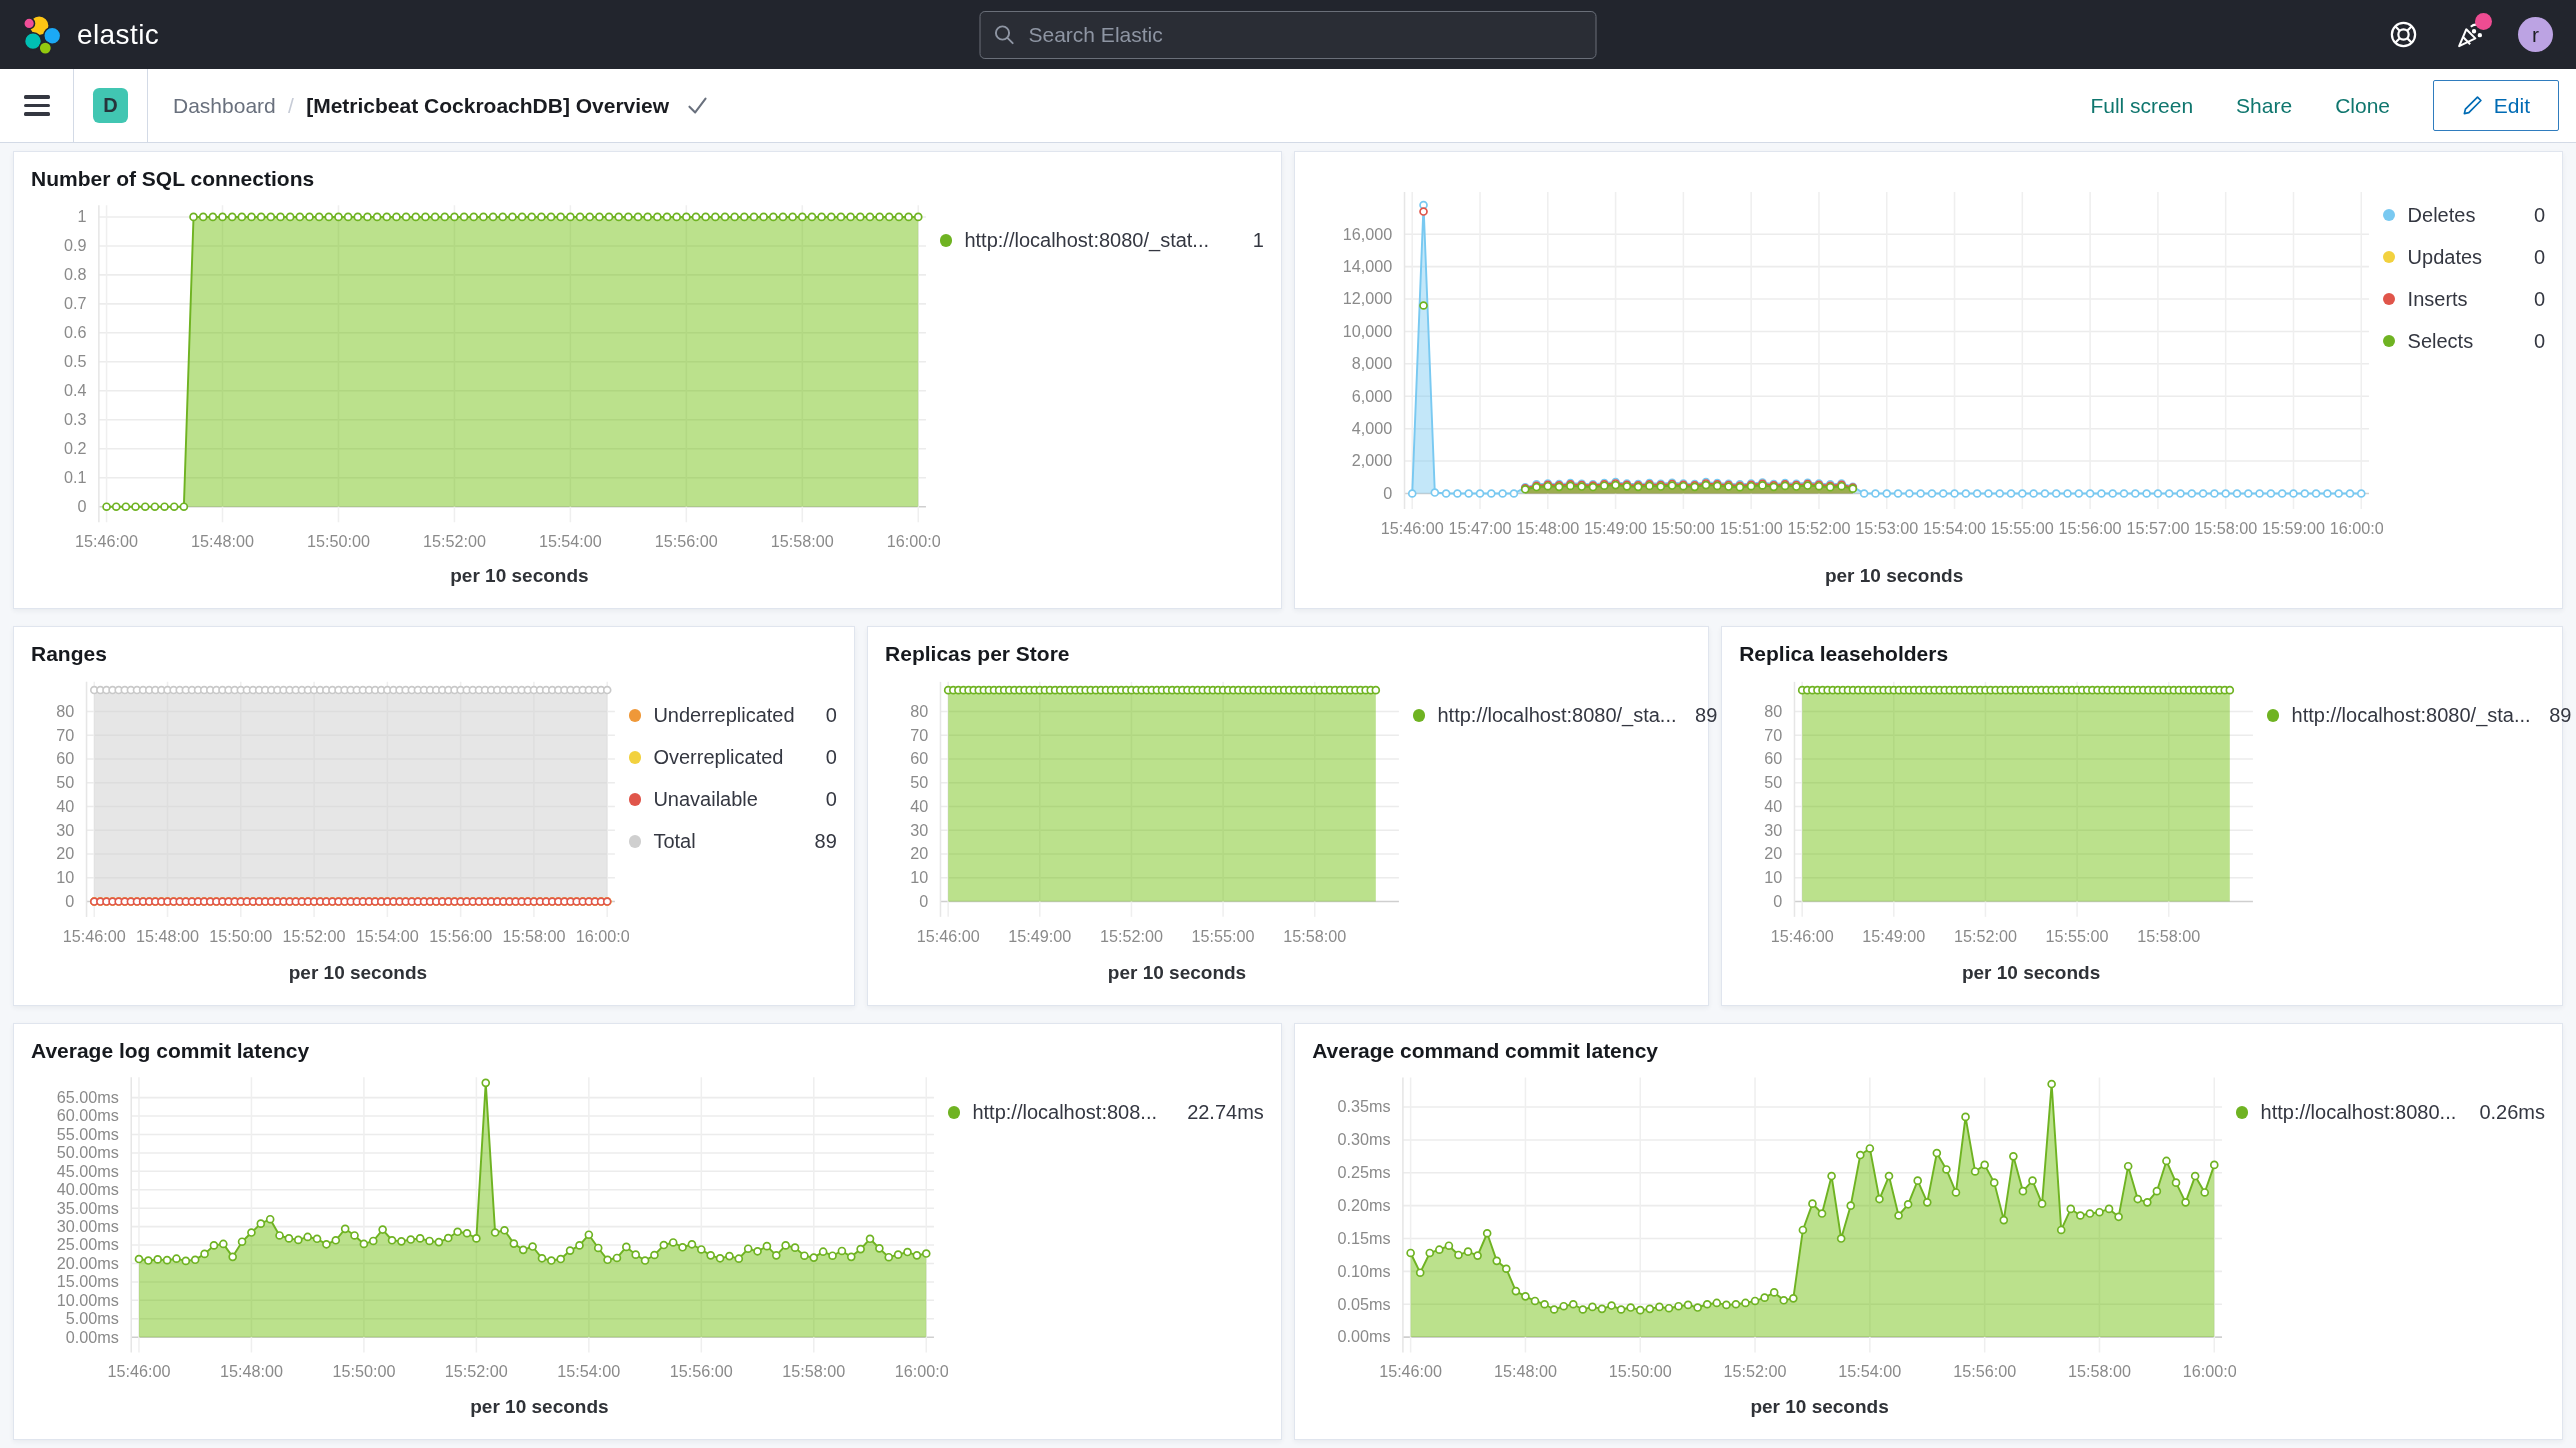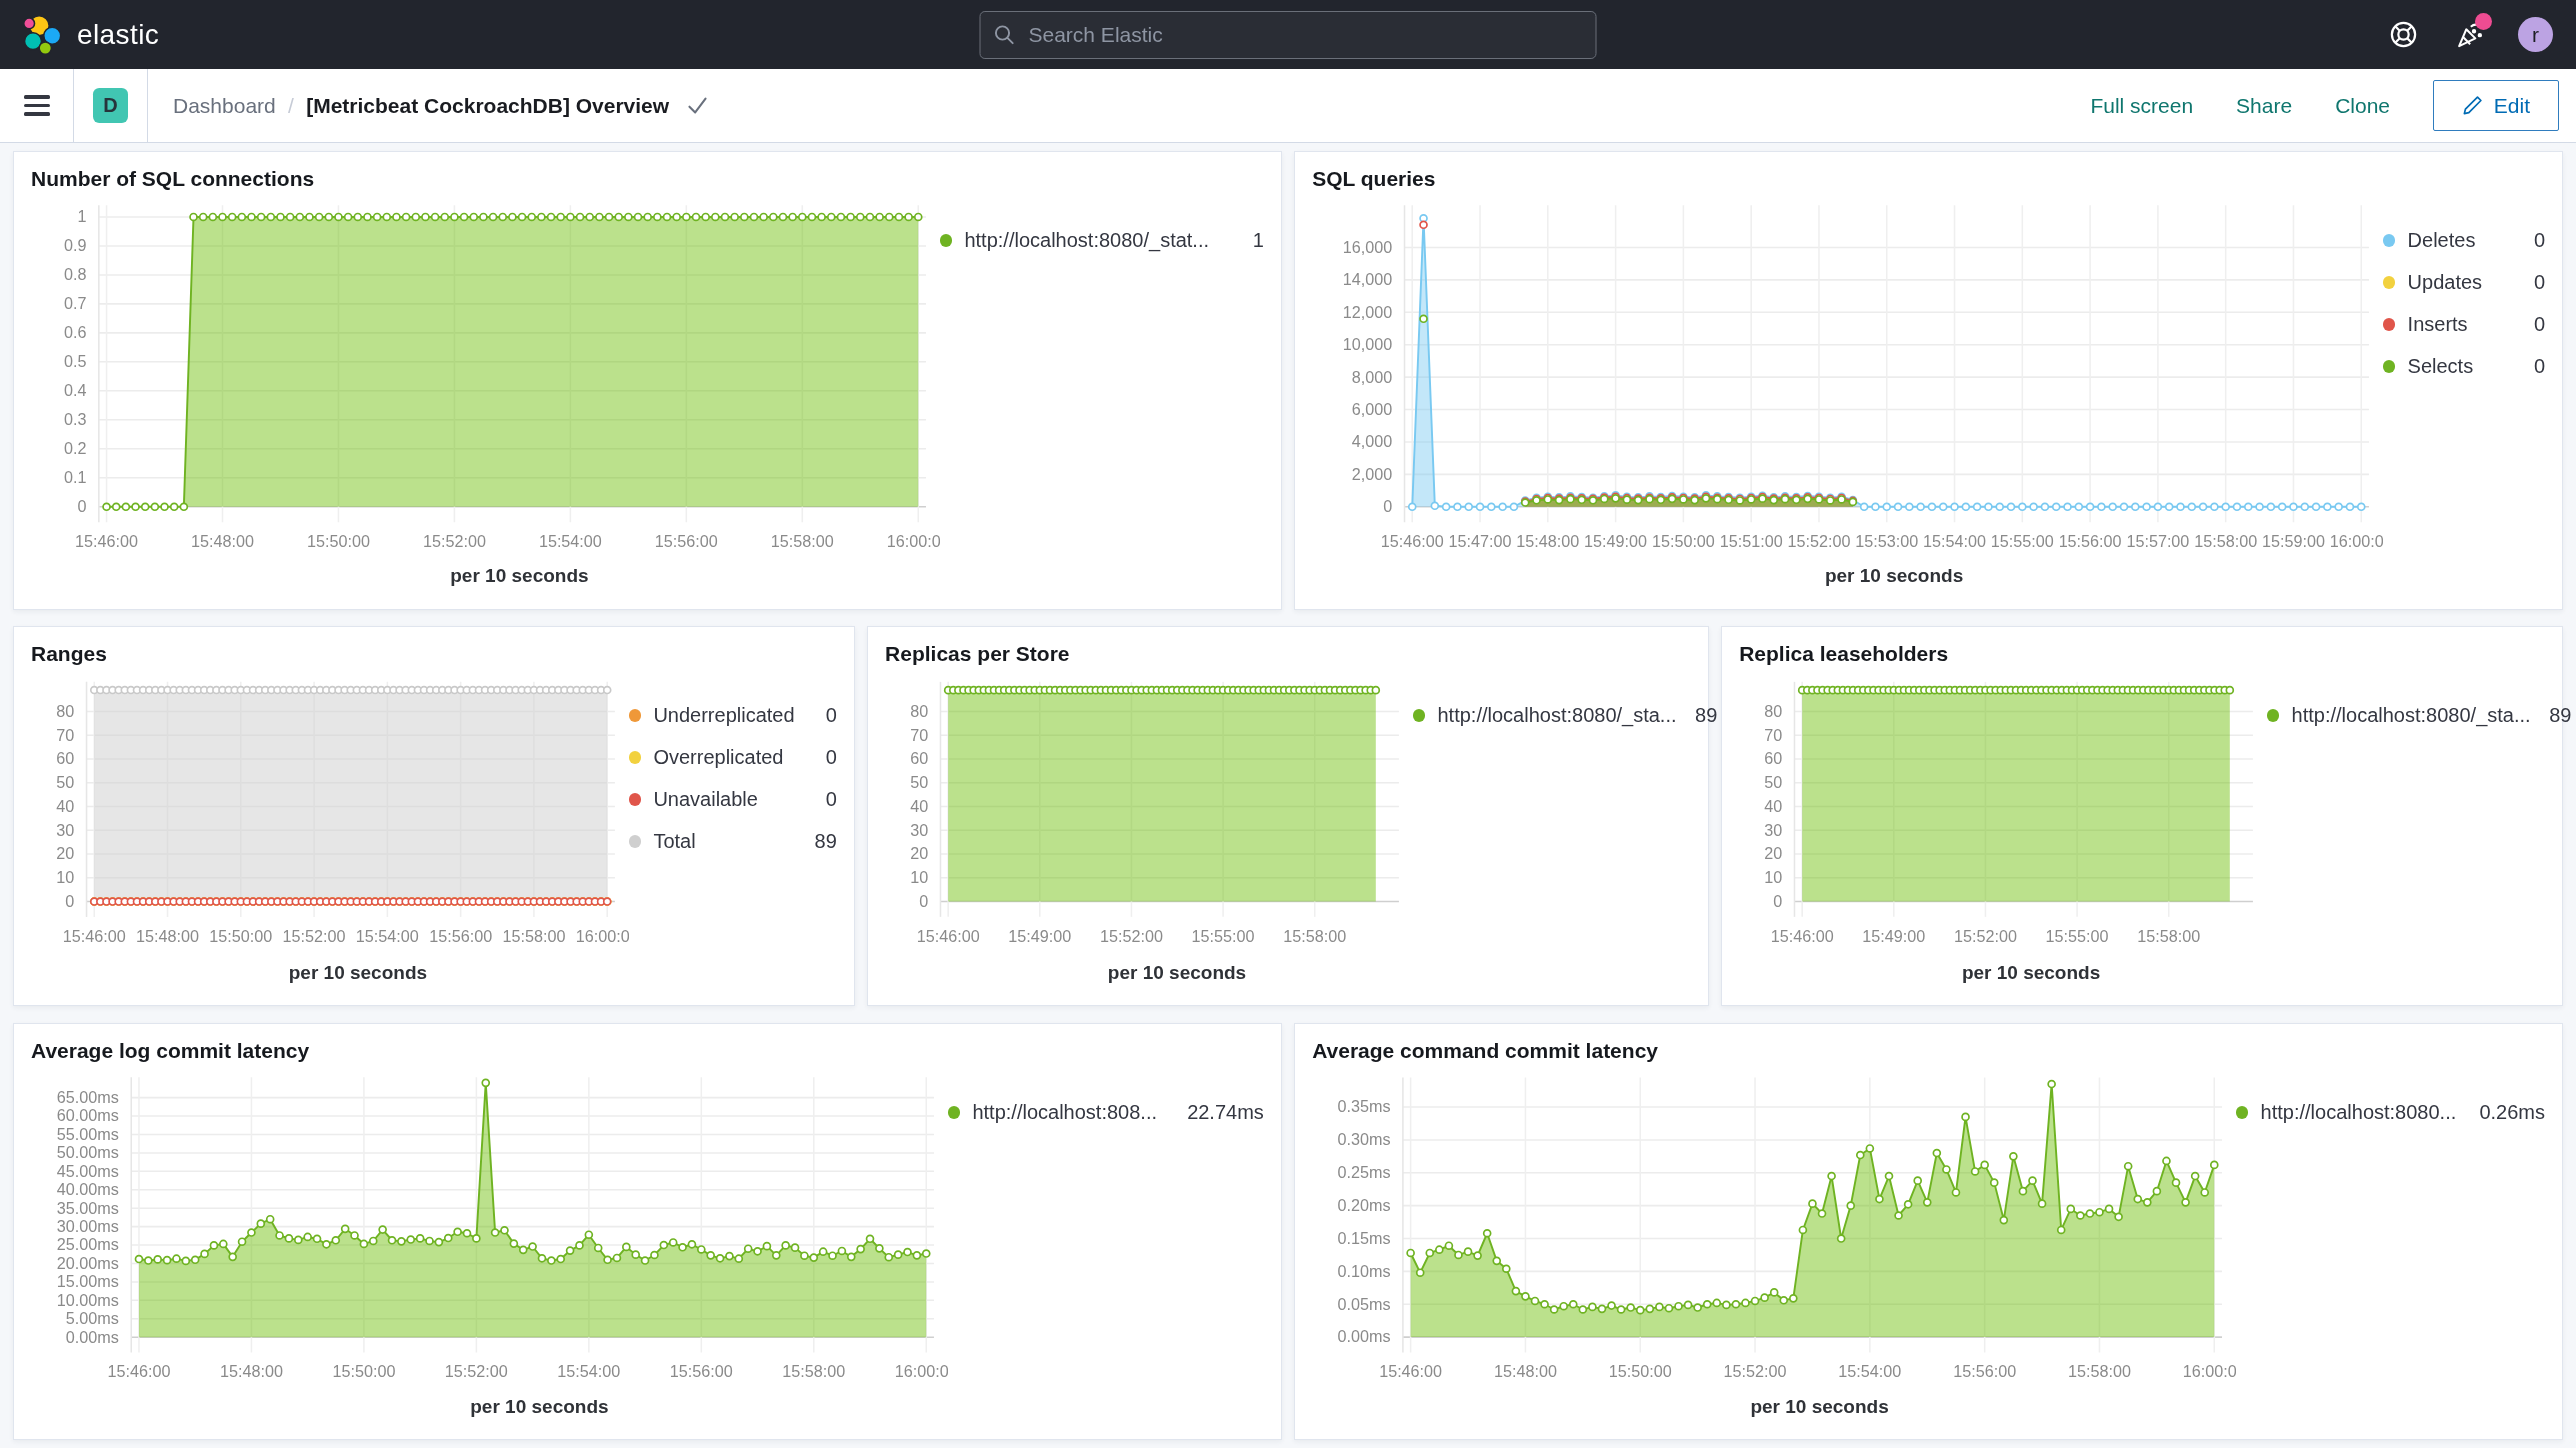--- a/index.html
+++ b/index.html
@@ -296,21 +296,20 @@
           <div class="legend" style="width: 324px;">
             <div class="legend-item">
               <span class="legend-dot" style="background: rgb(111, 179, 34);"></span>
               <span>http://localhost:8080/_stat...</span>
               <span class="legend-value">1</span>
             </div>
           </div>
         </div>
       </div>
       <div class="panel">
-        <div class="panel-title">SQL queries</div>
         <div class="chart-wrap">
           <div class="plot-col">
             <svg class="chart-svg" viewBox="0 0 1389 477">
               <line x1="120" x2="1371" y1="407" y2="407" stroke="#CFCFCF" stroke-width="2"></line>
               <text x="104" y="414" text-anchor="end" fill="#8A8A8A" font-size="21">0</text>
               <line x1="120" x2="1371" y1="364.9569892473118" y2="364.9569892473118" stroke="#ECECEC" stroke-width="2"></line>
               <text x="104" y="371.9569892473118" text-anchor="end" fill="#8A8A8A" font-size="21">2,000</text>
               <line x1="120" x2="1371" y1="322.9139784946236" y2="322.9139784946236" stroke="#ECECEC" stroke-width="2"></line>
               <text x="104" y="329.9139784946236" text-anchor="end" fill="#8A8A8A" font-size="21">4,000</text>
               <line x1="120" x2="1371" y1="280.8709677419355" y2="280.8709677419355" stroke="#ECECEC" stroke-width="2"></line>

